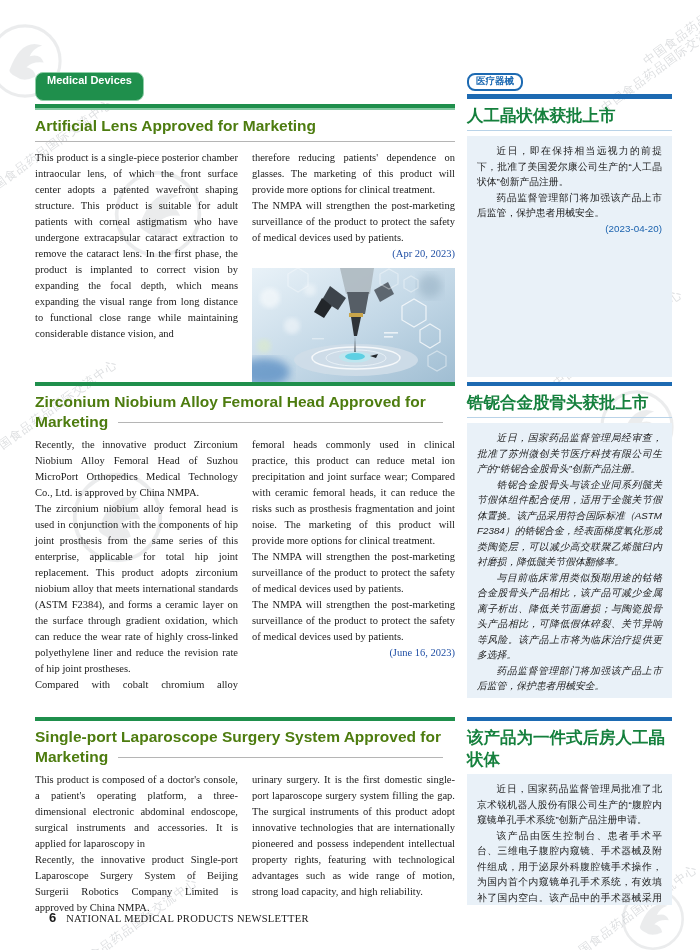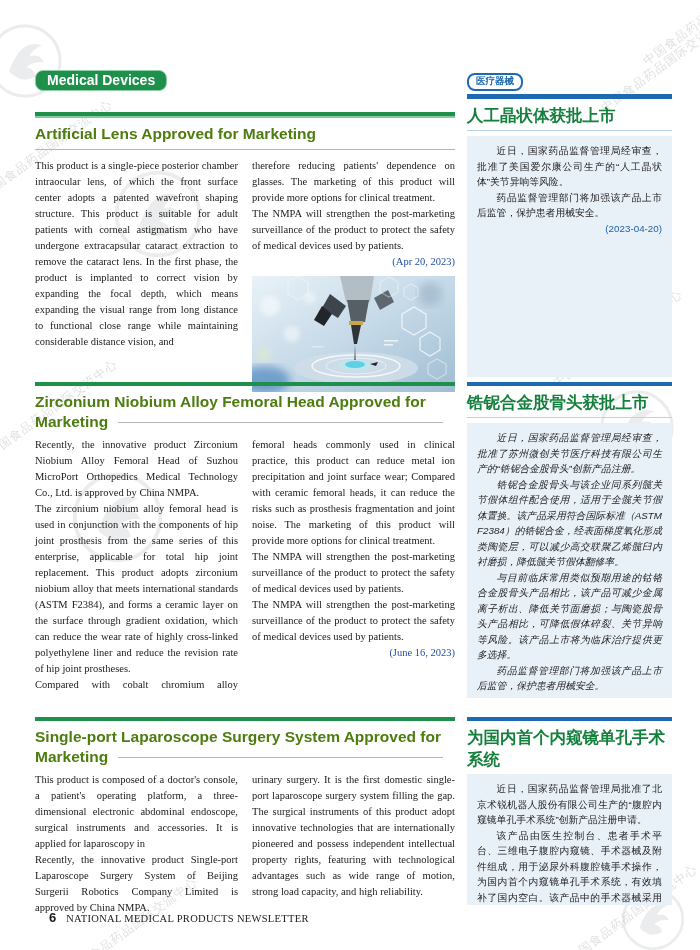--- a/index.html
+++ b/index.html
@@ -11,22 +11,22 @@
   .wm-text{
     position:absolute;font-family:"Liberation Sans",sans-serif;font-size:12px;
     color:#8f959b;opacity:.3;transform:rotate(-36deg);white-space:nowrap;
     pointer-events:none;z-index:0;letter-spacing:1px;
   }
   .wm-logo{position:absolute;color:#a6acb2;opacity:.22;pointer-events:none;z-index:0;}
   
   .sec{position:absolute;left:35px;width:420px;z-index:1;}
   .badge-green{
     display:inline-block;background:#1f8f4c;color:#fff;border:1px solid #8fcfa8;
-    font-family:"Liberation Sans",sans-serif;font-weight:bold;font-size:14px;
-    padding:1px 11px 2px;border-radius:8px;margin-bottom:21px;
+    font-family:"Liberation Sans",sans-serif;font-weight:bold;font-size:11px;
+    padding:1px 11px 14px;border-radius:8px;margin-bottom:3px;
   }
   .rule-green{height:4px;background:#1f8f4c;border-bottom:2px solid #85c9a2;margin-bottom:2px;}
   .bar-green{height:4px;background:#1f8f4c;margin-bottom:5px;}
   .etitle{
     font-family:"Liberation Sans",sans-serif;font-weight:bold;color:#4d7c0f;
     font-size:15.5px;line-height:20px;margin:6px 0 5px;
   }
   .title-tail{display:inline-block;height:1px;background:#b5b5b5;vertical-align:4px;margin-left:10px;}
   .rule-thin{height:1px;background:#b5b5b5;margin:4px 0 8px;}
   .cols{display:flex;gap:14px;}
@@ -199,42 +199,42 @@
     </div>
   </div>
 </div>
 
 <div class="side" style="top:70px;">
   <span class="badge-blue">医疗器械</span>
   <div class="bar-blue"></div>
   <div class="ctitle">人工晶状体获批上市</div>
   <div class="rule-blue-thin"></div>
   <div class="cbox" style="height:228px;">
-    <p>近日，国家药品监督管理局经审查，批准了美国爱尔康公司生产的“人工晶状体”关节异响等风险。</p>
+    <p>近日，即在保持相当远视力的前提下，批准了美国爱尔康公司生产的“人工晶状体”创新产品注册。</p>
     <p>药品监督管理部门将加强该产品上市后监管，保护患者用械安全。</p>
     <p class="cdate">(2023-04-20)</p>
   </div>
 </div>
 
 <div class="side" style="top:382px;">
   <div class="bar-blue" style="height:4px;"></div>
   <div class="ctitle">锆铌合金股骨头获批上市</div>
   <div class="rule-blue-thin"></div>
   <div class="cbox" style="height:262px;font-style:italic;">
     <p>近日，国家药品监督管理局经审查，批准了苏州微创关节医疗科技有限公司生产的“锆铌合金股骨头”创新产品注册。</p>
     <p>锆铌合金股骨头与该企业同系列髋关节假体组件配合使用，适用于全髋关节假体置换。该产品采用符合国际标准（ASTM F2384）的锆铌合金，经表面梯度氧化形成类陶瓷层，可以减少高交联聚乙烯髋臼内衬磨损，降低髋关节假体翻修率。</p>
     <p>与目前临床常用类似预期用途的钴铬合金股骨头产品相比，该产品可减少金属离子析出、降低关节面磨损；与陶瓷股骨头产品相比，可降低假体碎裂、关节异响等风险。该产品上市将为临床治疗提供更多选择。</p>
     <p>药品监督管理部门将加强该产品上市后监管，保护患者用械安全。</p>
     <p class="cdate">(2023-06-16)</p>
   </div>
 </div>
 
 <div class="side" style="top:717px;">
   <div class="bar-blue" style="height:4px;"></div>
-  <div class="ctitle">为国内首个内窥镜单孔手术系统</div>
+  <div class="ctitle">该产品为一件式后房人工晶状体</div>
   <div class="cbox" style="height:118px;">
     <p>近日，国家药品监督管理局批准了北京术锐机器人股份有限公司生产的“腹腔内窥镜单孔手术系统”创新产品注册申请。</p>
     <p>该产品由医生控制台、患者手术平台、三维电子腹腔内窥镜、手术器械及附件组成，用于泌尿外科腹腔镜手术操作，为国内首个内窥镜单孔手术系统，有效填补了国内空白。该产品中的手术器械采用国际首创、拥有自主知识产权的创新技术，具有运动范围广、负载</p>
   </div>
 </div>
 
 <div class="footer">
   <span class="pagenum">6</span><span class="foottitle">NATIONAL MEDICAL PRODUCTS NEWSLETTER</span>
 </div>
 

